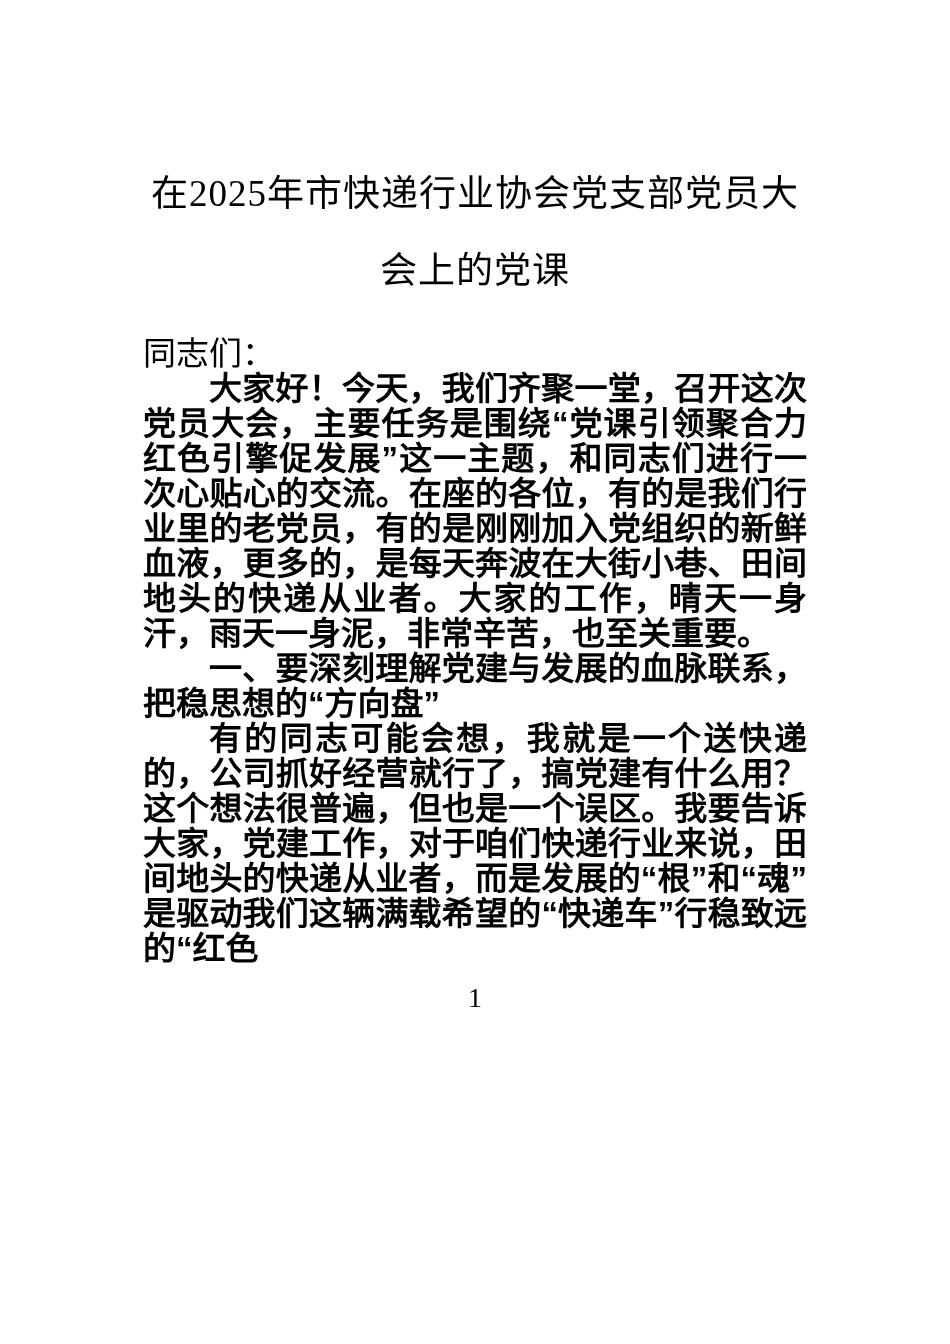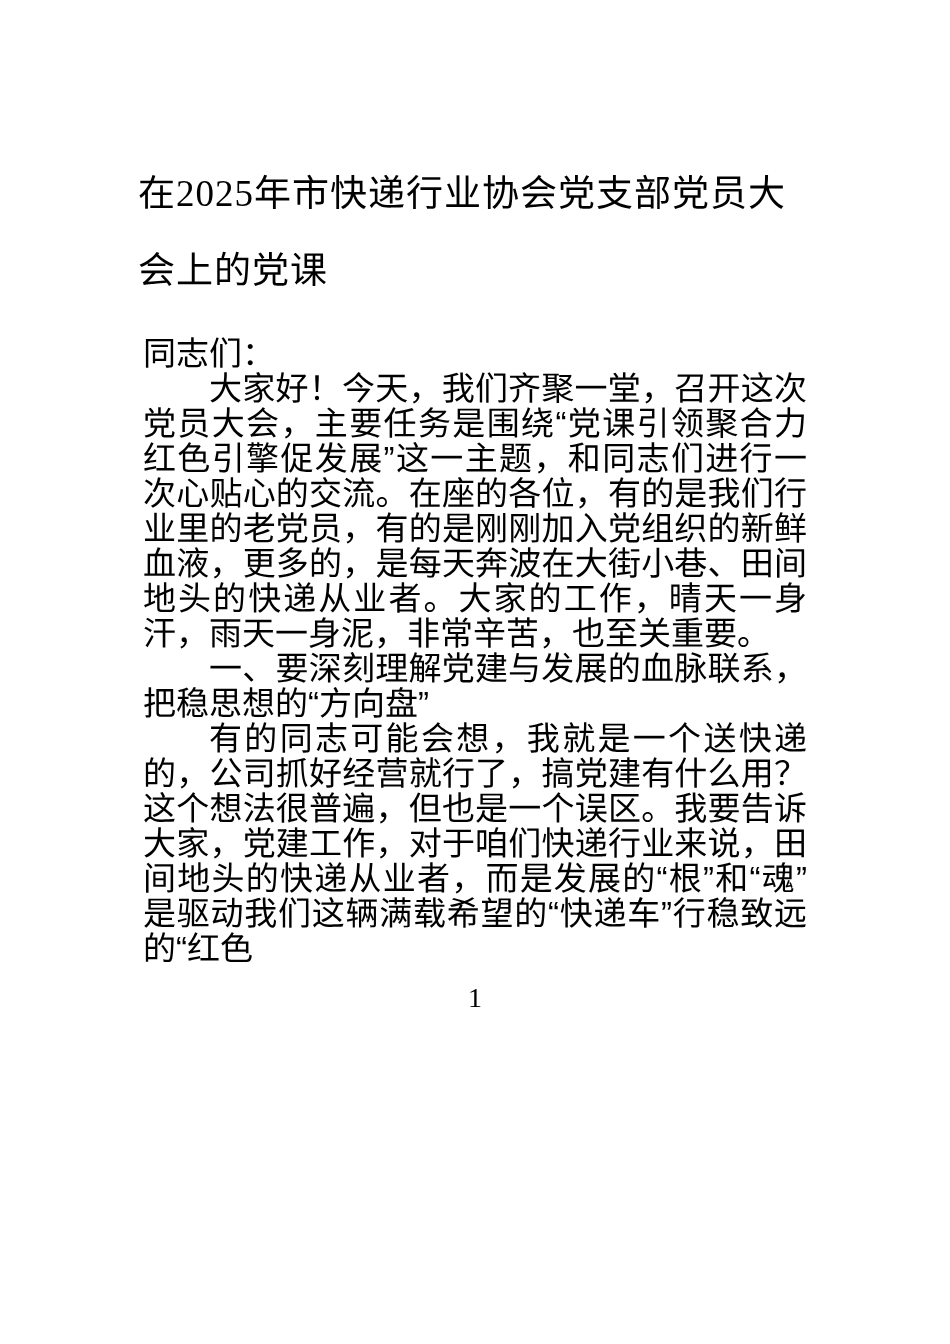--- a/index.html
+++ b/index.html
@@ -15,43 +15,45 @@
     color: #000000;
     overflow: hidden;
   }
   .doc-title {
     margin: 0;
     padding: 155px 138px 0 138px;
     font-family: "Liberation Serif", serif;
     font-weight: 500;
     font-size: 37px;
     line-height: 77px;
+    text-align: center;
     letter-spacing: 1px;
   }
   .content {
     margin: 27px 143px 0 143px;
     width: 664px;
     font-family: "Liberation Sans", sans-serif;
     font-size: 33px;
     line-height: 35px;
     text-align: justify;
     text-justify: inter-ideograph;
   }
   .content p {
     margin: 0;
     padding: 0;
   }
   .para {
     text-indent: 2em;
+    font-weight: bold;
   }
   .salutation {
     text-indent: 0;
   }
   .heading {
-    font-weight: normal;
+    font-weight: bold;
     text-indent: 2em;
   }
   .page-number {
     margin-top: 14px;
     width: 950px;
     text-align: center;
     font-family: "Liberation Serif", serif;
     font-size: 28px;
     line-height: 35px;
   }

